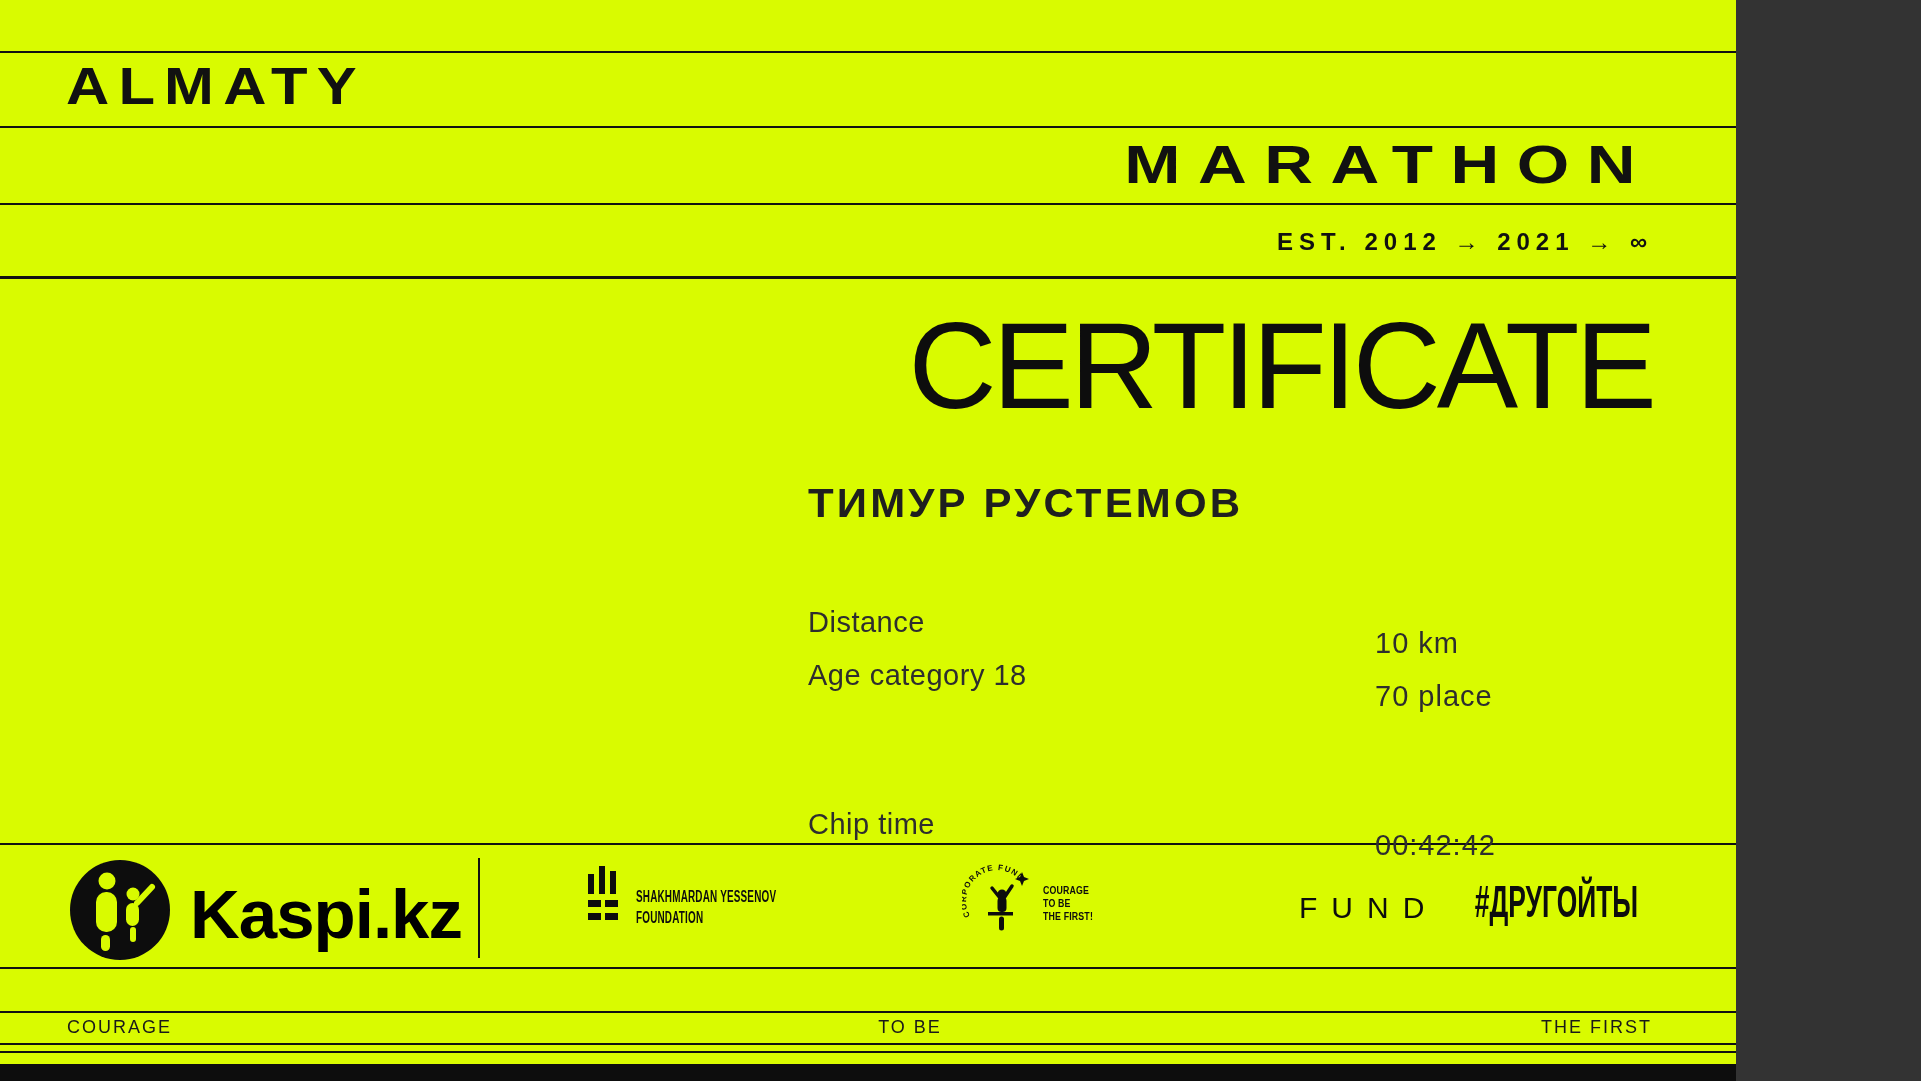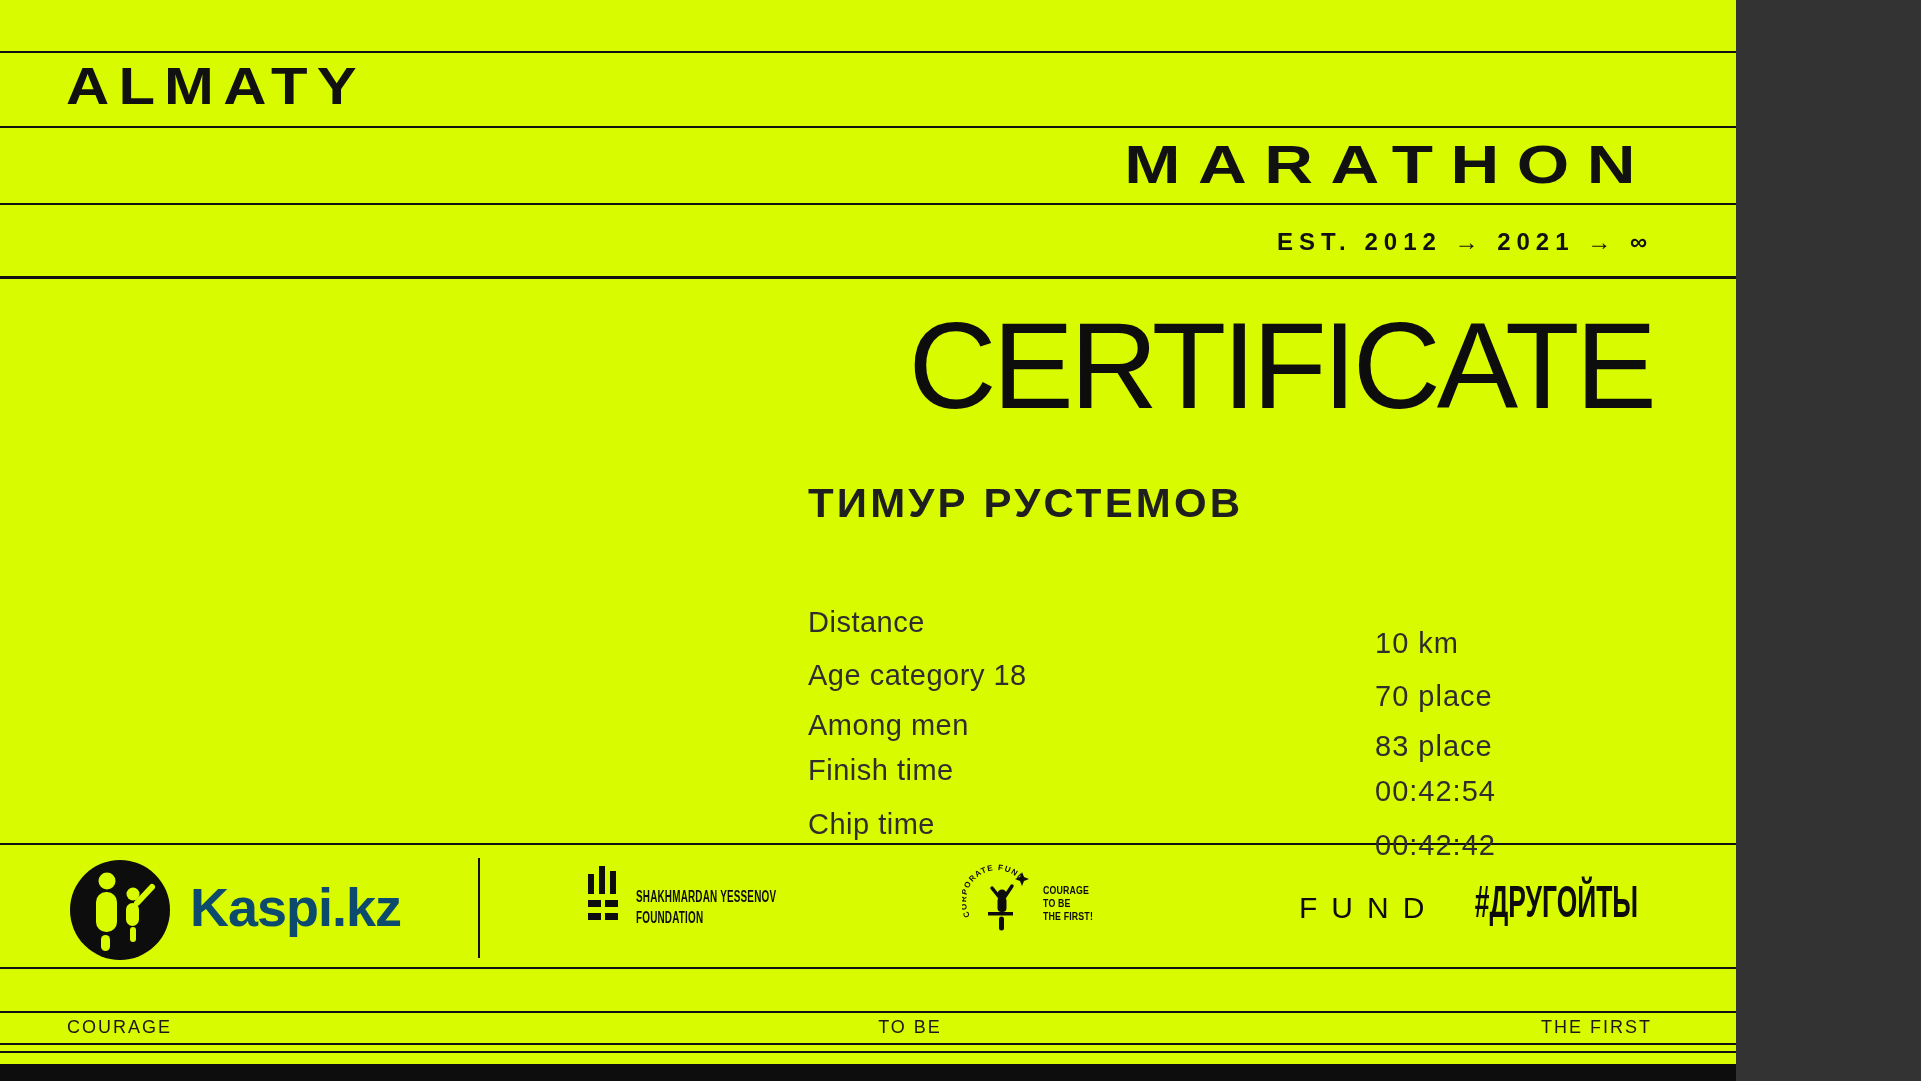--- a/index.html
+++ b/index.html
@@ -46,21 +46,21 @@
     font-size:29px;color:#2e2e2e;letter-spacing:.5px;line-height:1.2;white-space:nowrap;margin-top:29px;
   }
   .result-row .val{
     position:absolute;left:1375px;top:4px;
     font-size:29px;color:#2e2e2e;letter-spacing:1px;line-height:1.2;white-space:nowrap;margin-top:46px;
   }
 
   .kaspi-wrap{position:absolute;left:70px;top:860px;height:100px;}
   .kaspi-text{
     position:absolute;left:120px;top:20px;
-    font-size:54px;font-weight:bold;letter-spacing:-1px;line-height:1;color:#0c4a6e;white-space:nowrap;
+    font-size:69px;font-weight:bold;letter-spacing:-1px;line-height:1;color:#000000;white-space:nowrap;
   }
   .yessenov-text{
     position:absolute;left:636px;top:886px;
     font-size:16px;font-weight:bold;line-height:21px;letter-spacing:.3px;
     transform:scaleX(0.62);transform-origin:left top;white-space:nowrap;color:#0d0d0d;
   }
   .fund-text{
     position:absolute;left:1043px;top:884px;
     font-size:11px;font-weight:bold;line-height:13px;letter-spacing:.2px;
     transform:scaleX(0.8);transform-origin:left top;white-space:nowrap;color:#0d0d0d;
@@ -107,28 +107,20 @@
   <div class="cert-title">CERTIFICATE</div>
   <div class="runner-name">ТИМУР РУСТЕМОВ</div>
 
   <div class="result-row" style="top:576px">
     <span class="lbl">Distance</span>
     <span class="val">10 km</span>
   </div>
   <div class="result-row" style="top:629px">
     <span class="lbl">Age category 18</span>
     <span class="val">70 place</span>
-  </div>
-  <div class="result-row" style="top:679px">
-    <span class="lbl">Among men</span>
-    <span class="val">83 place</span>
-  </div>
-  <div class="result-row" style="top:724px">
-    <span class="lbl">Finish time</span>
-    <span class="val">00:42:54</span>
   </div>
   <div class="result-row" style="top:778px">
     <span class="lbl">Chip time</span>
     <span class="val">00:42:42</span>
   </div>
 
   <div class="kaspi-wrap">
     <span>
       <svg width="100" height="100" viewBox="0 0 100 100">
         <circle cx="50" cy="50" r="50" fill="#0d0d0d"></circle>

